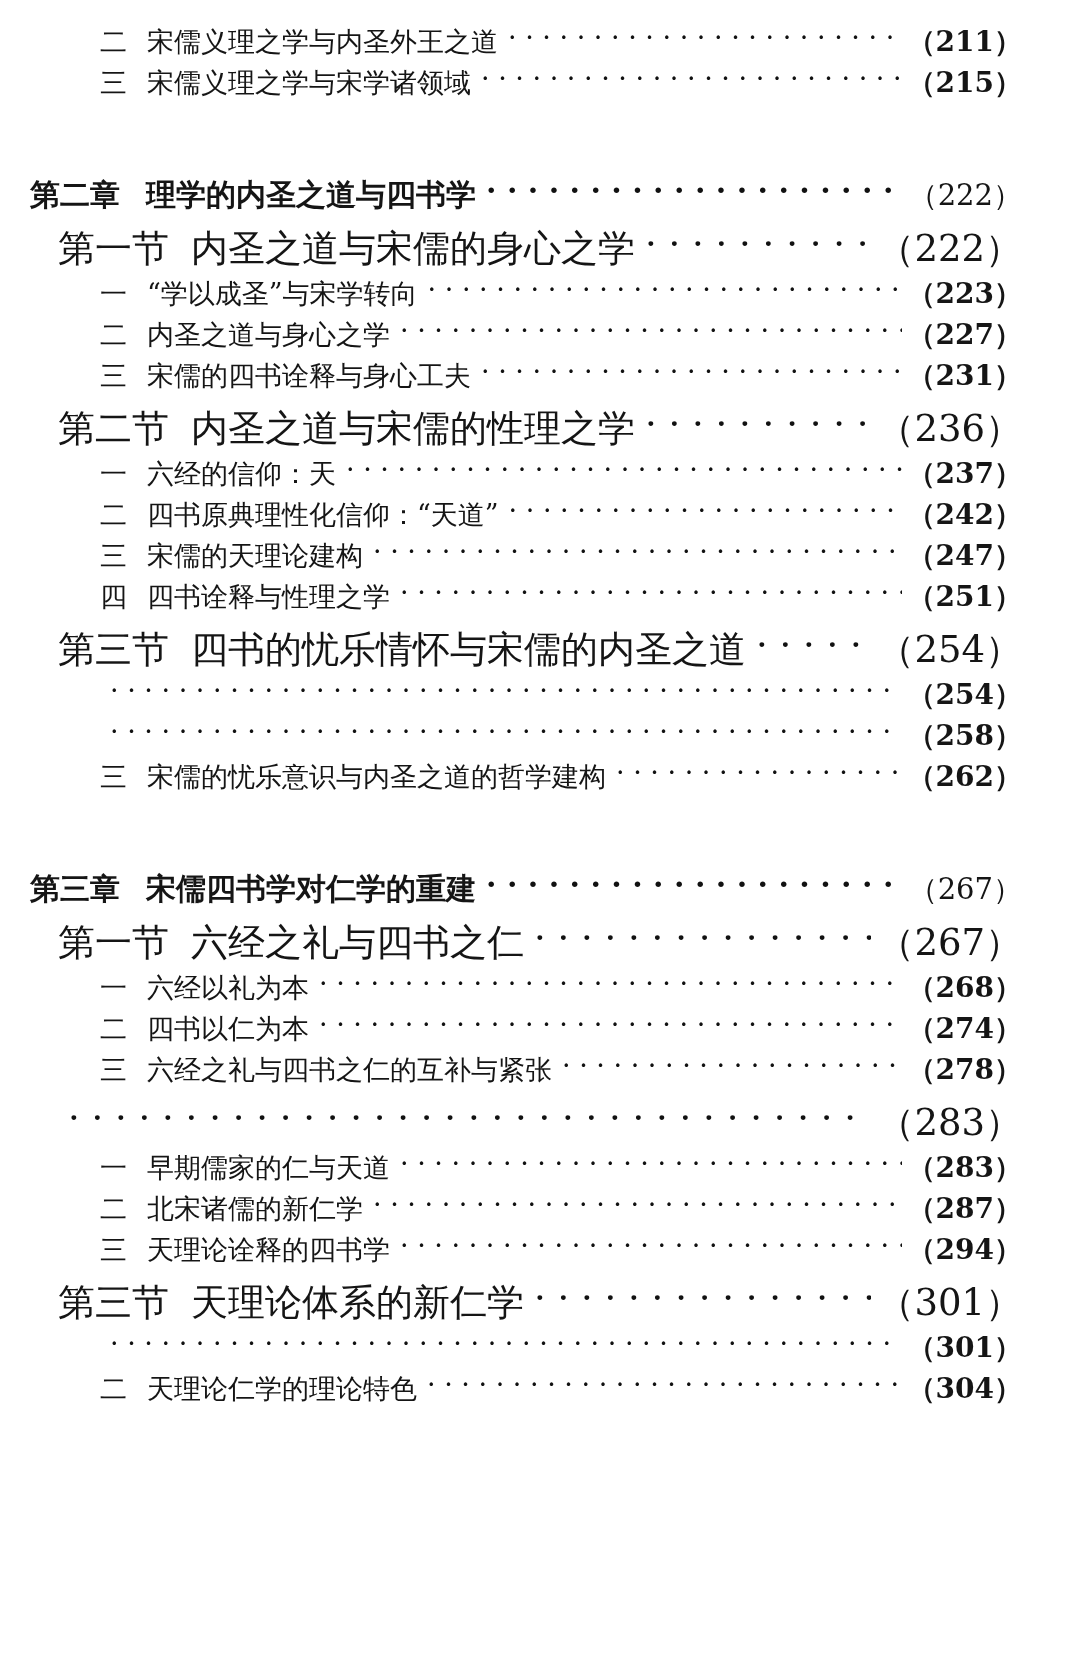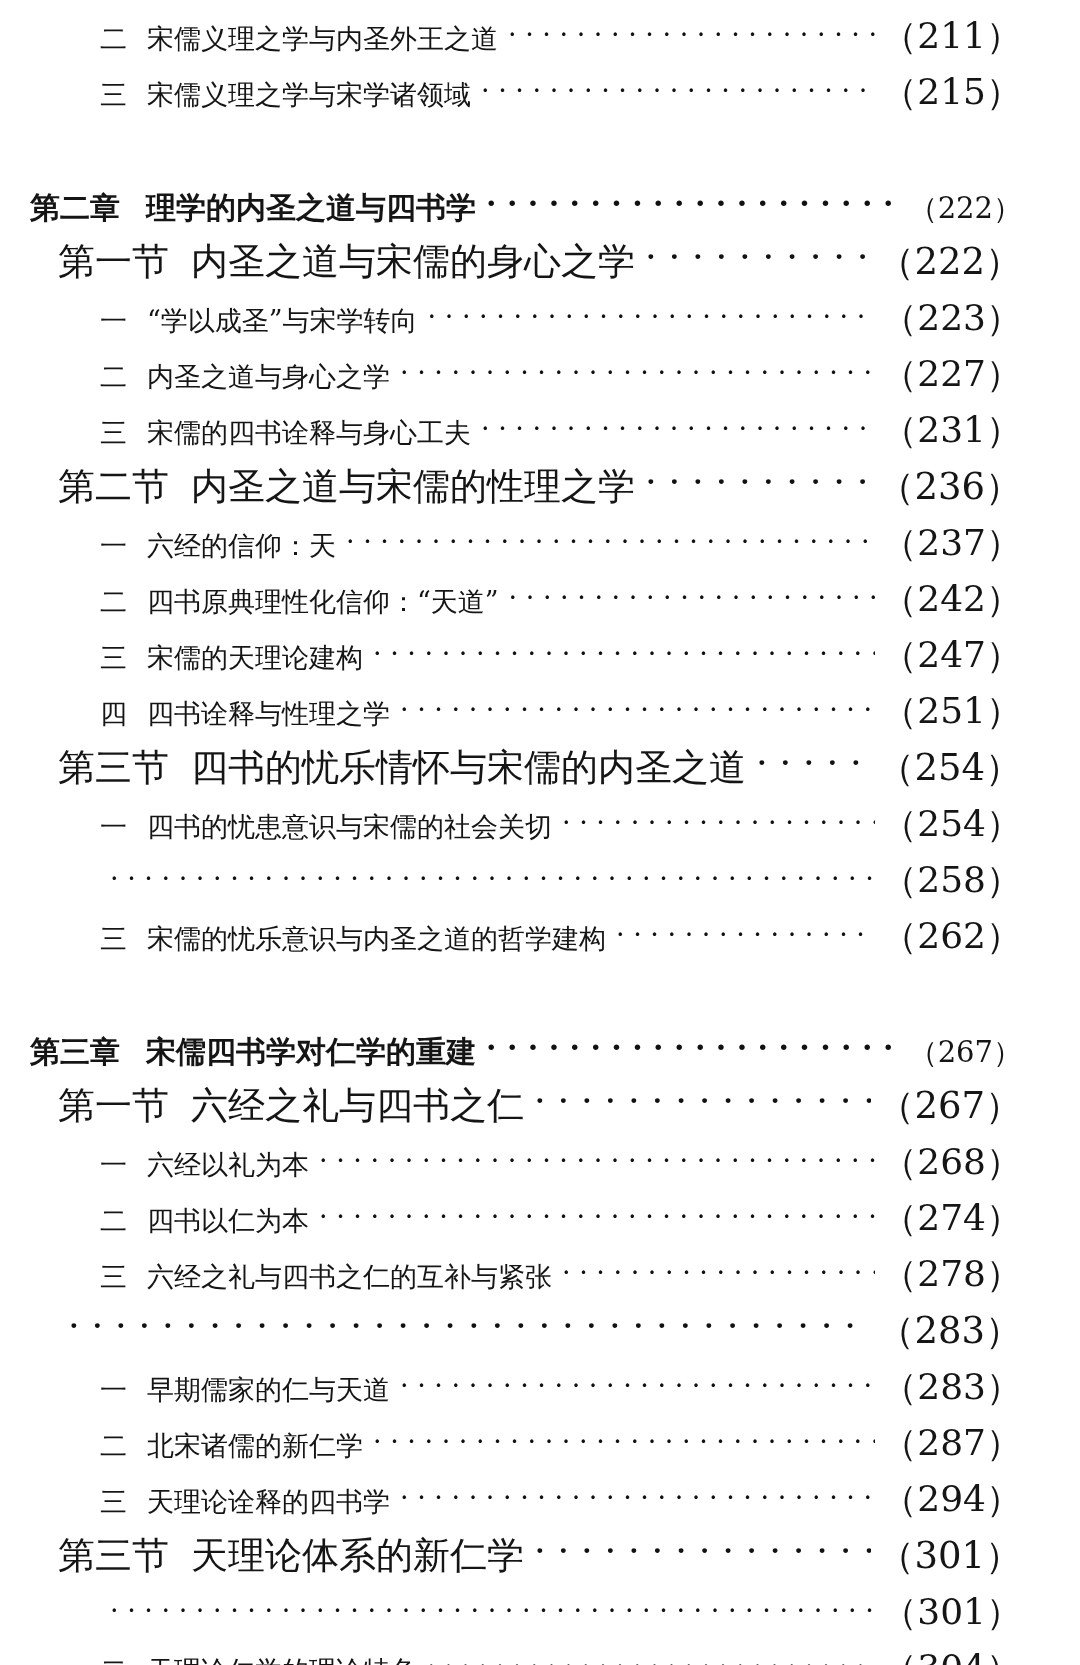--- a/index.html
+++ b/index.html
@@ -78,40 +78,41 @@
   }
   .lvl-section .label .num {
     display: inline-block;
     margin-right: 22px;
   }
 
   
   .lvl-item {
     font-size: 27px;
     line-height: 1.0;
-    margin-top: 20px;
+    margin-top: 13px;
     margin-bottom: 5px;
     padding-left: 70px;
   }
   .lvl-item .label .num {
     display: inline-block;
     margin-right: 20px;
   }
   .lvl-item .page-num {
-    font-size: 36px;
+    font-size: 28px;
+    font-weight: bold;
   }
 
   .gap-block {
     height: 26px;
   }
   .entry:first-child {
     margin-top: 0;
   }
   .toc > .entry:first-child {
-    margin-top: 18px;
+    margin-top: 28px;
     justify-content: flex-end;
   }
 </style>
 </head>
 <body>
 
 <div class="page">
   <div class="toc" id="toc-root">
       <div class="entry lvl-item">
         <span class="label"><span class="num">二</span><span class="title">宋儒义理之学与内圣外王之道</span></span>
@@ -173,21 +174,20 @@
         <span class="label"><span class="num">四</span><span class="title">四书诠释与性理之学</span></span>
         <span class="leader">· · · · · · · · · · · · · · · · · · · · · · · · · · · · · · · · · · · · · · · · · · · · · · · · · · · · · · · · · · · · · · · · · · · · · · · · · · · · · · · · · · · · · · · · · </span>
         <span class="page-num">（251）</span>
       </div>
       <div class="entry lvl-section">
         <span class="label"><span class="num">第三节</span><span class="title">四书的忧乐情怀与宋儒的内圣之道</span></span>
         <span class="leader">· · · · · · · · · · · · · · · · · · · · · · · · · · · · · · · · · · · · · · · · · · · · · · · · · · · · · · · · · · · · · · · · · · · · · · · · · · · · · · · · · · · · · · · · · </span>
         <span class="page-num">（254）</span>
       </div>
       <div class="entry lvl-item">
-        <span class="label"><span class="num">一</span><span class="title">四书的忧患意识与宋儒的社会关切</span></span>
         <span class="leader">· · · · · · · · · · · · · · · · · · · · · · · · · · · · · · · · · · · · · · · · · · · · · · · · · · · · · · · · · · · · · · · · · · · · · · · · · · · · · · · · · · · · · · · · · </span>
         <span class="page-num">（254）</span>
       </div>
       <div class="entry lvl-item">
         <span class="leader">· · · · · · · · · · · · · · · · · · · · · · · · · · · · · · · · · · · · · · · · · · · · · · · · · · · · · · · · · · · · · · · · · · · · · · · · · · · · · · · · · · · · · · · · · </span>
         <span class="page-num">（258）</span>
       </div>
       <div class="entry lvl-item">
         <span class="label"><span class="num">三</span><span class="title">宋儒的忧乐意识与内圣之道的哲学建构</span></span>
         <span class="leader">· · · · · · · · · · · · · · · · · · · · · · · · · · · · · · · · · · · · · · · · · · · · · · · · · · · · · · · · · · · · · · · · · · · · · · · · · · · · · · · · · · · · · · · · · </span>

